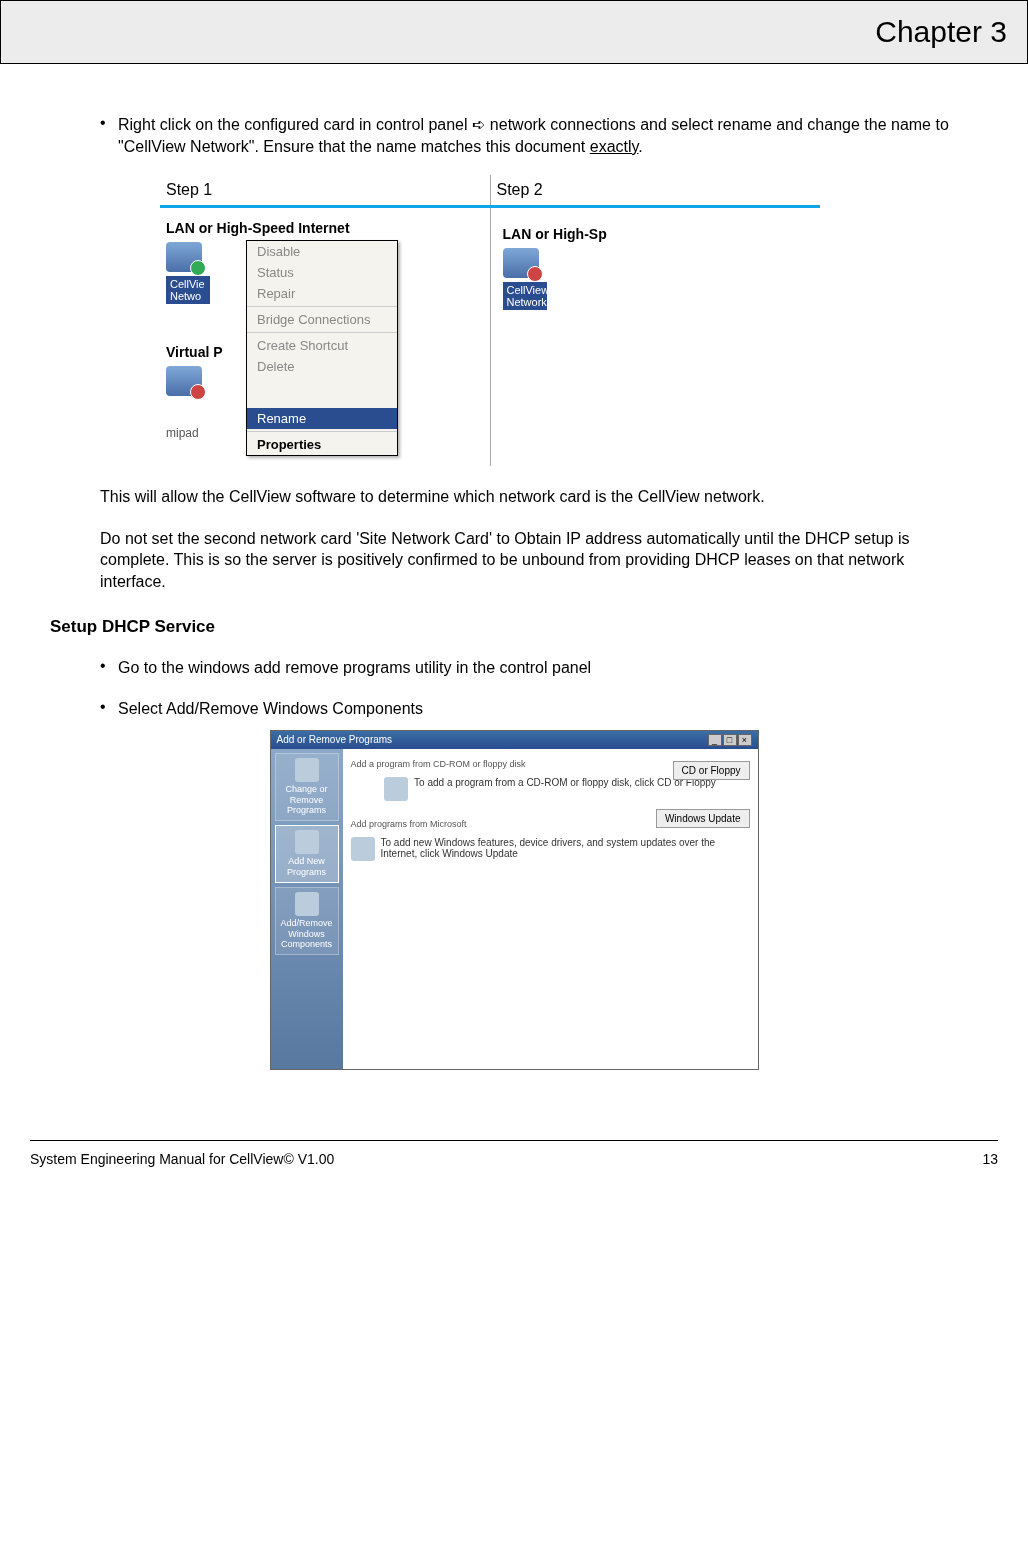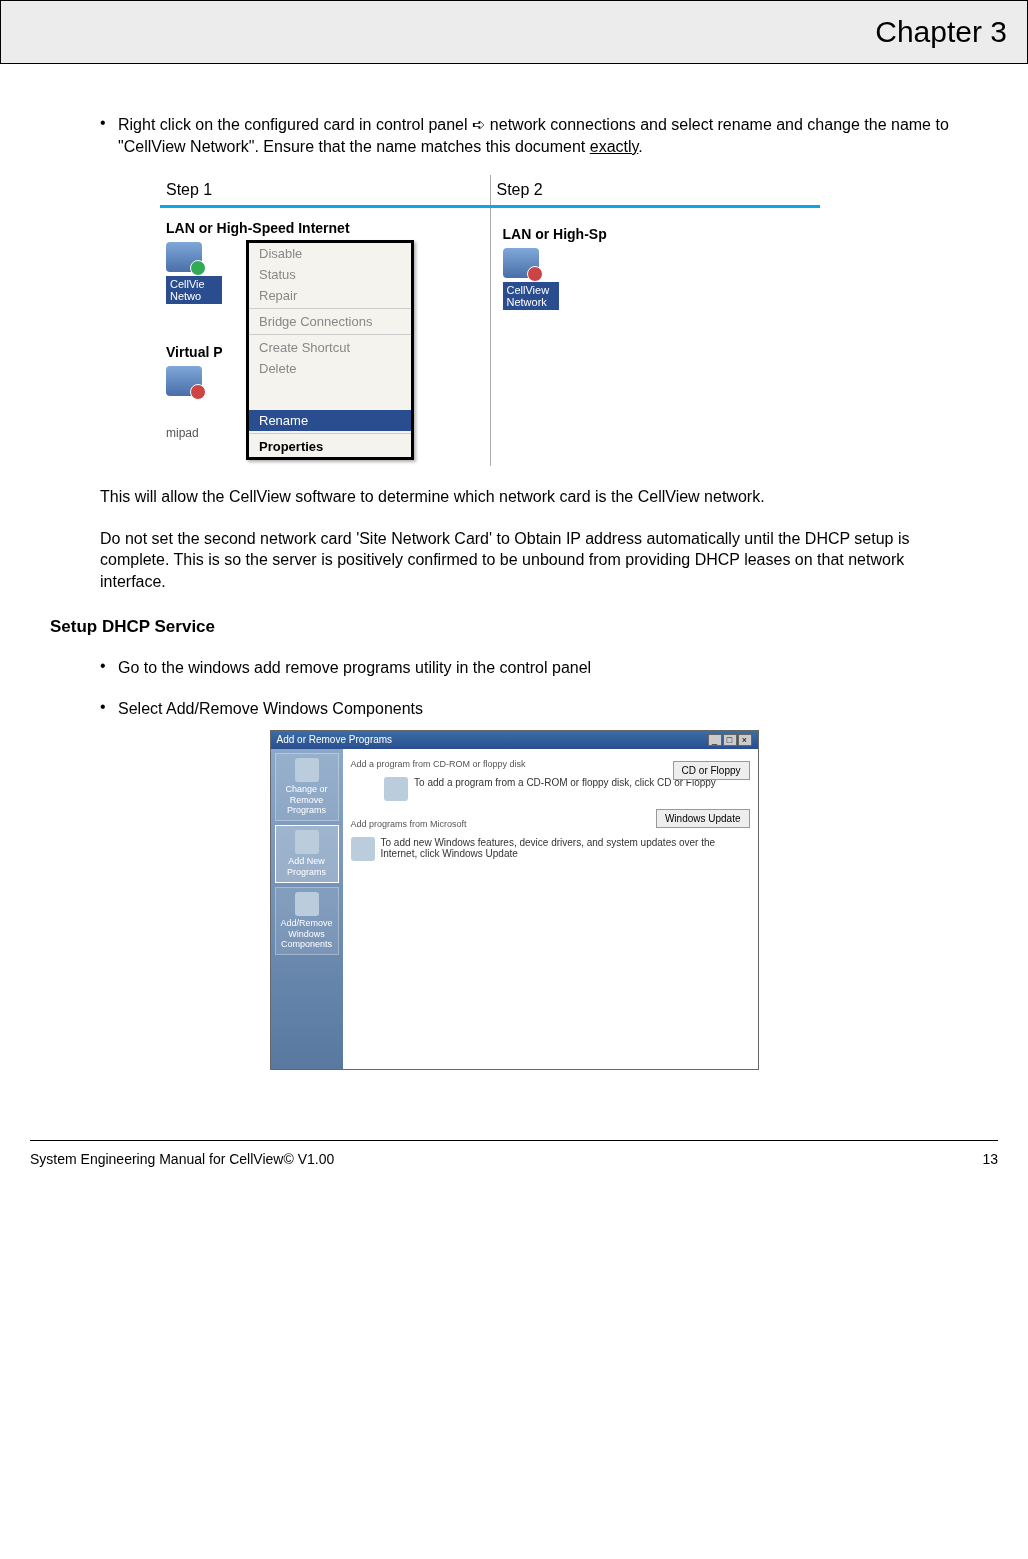--- a/index.html
+++ b/index.html
@@ -15,22 +15,22 @@
     .steps-table td { vertical-align: top; padding: 6px; }
     .steps-header td { border-bottom: 3px solid #0ea5e9; padding-bottom: 6px; }
     .step1 { width: 50%; border-right: 1px solid #aaa; }
     .step2 { width: 50%; }
     
     
     .lan-heading { font-weight: bold; font-size: 14px; margin: 6px 0; }
     .net-icon { width: 36px; height: 30px; background: linear-gradient(#7fa8d8,#4a6ea8); border-radius: 4px; position: relative; margin: 4px 0; }
     .net-icon:before { content:''; position:absolute; width:14px; height:14px; background:#3a5; border-radius:50%; right:-4px; bottom:-4px; border:1px solid #fff; }
     .net-icon.off:before { background:#c44; }
-    .net-label { background:#2a4d8f; color:#fff; font-size:11px; padding:2px 4px; width:56px; line-height:1.1; }
-    .ctx-menu { position:absolute; left:80px; top:20px; background:#f4f3ee; border:3px solid #000000; width:168px; font-size:13px; box-shadow:2px 2px 3px rgba(0,0,0,.3); }
+    .net-label { background:#2a4d8f; color:#fff; font-size:11px; padding:2px 4px; width:44px; line-height:1.1; }
+    .ctx-menu { position:absolute; left:80px; top:20px; background:#f4f3ee; border:1px solid #000000; width:152px; font-size:13px; box-shadow:2px 2px 3px rgba(0,0,0,.3); }
     .ctx-menu div { padding:3px 10px; color:#888; }
     .ctx-menu .sep { height:1px; background:#ccc; padding:0; margin:2px 0; }
     .ctx-menu .hl { background:#2a4d8f; color:#fff;margin-top:31px; }
     .ctx-menu .bold { font-weight:bold; color:#000; }
     .step1-inner { position:relative; height:240px; }
     .vp-label { margin-top:40px; }
     .mipad { font-size:12px; color:#555; margin-top:30px; }
     
     
     .step2-inner { padding:6px; }

